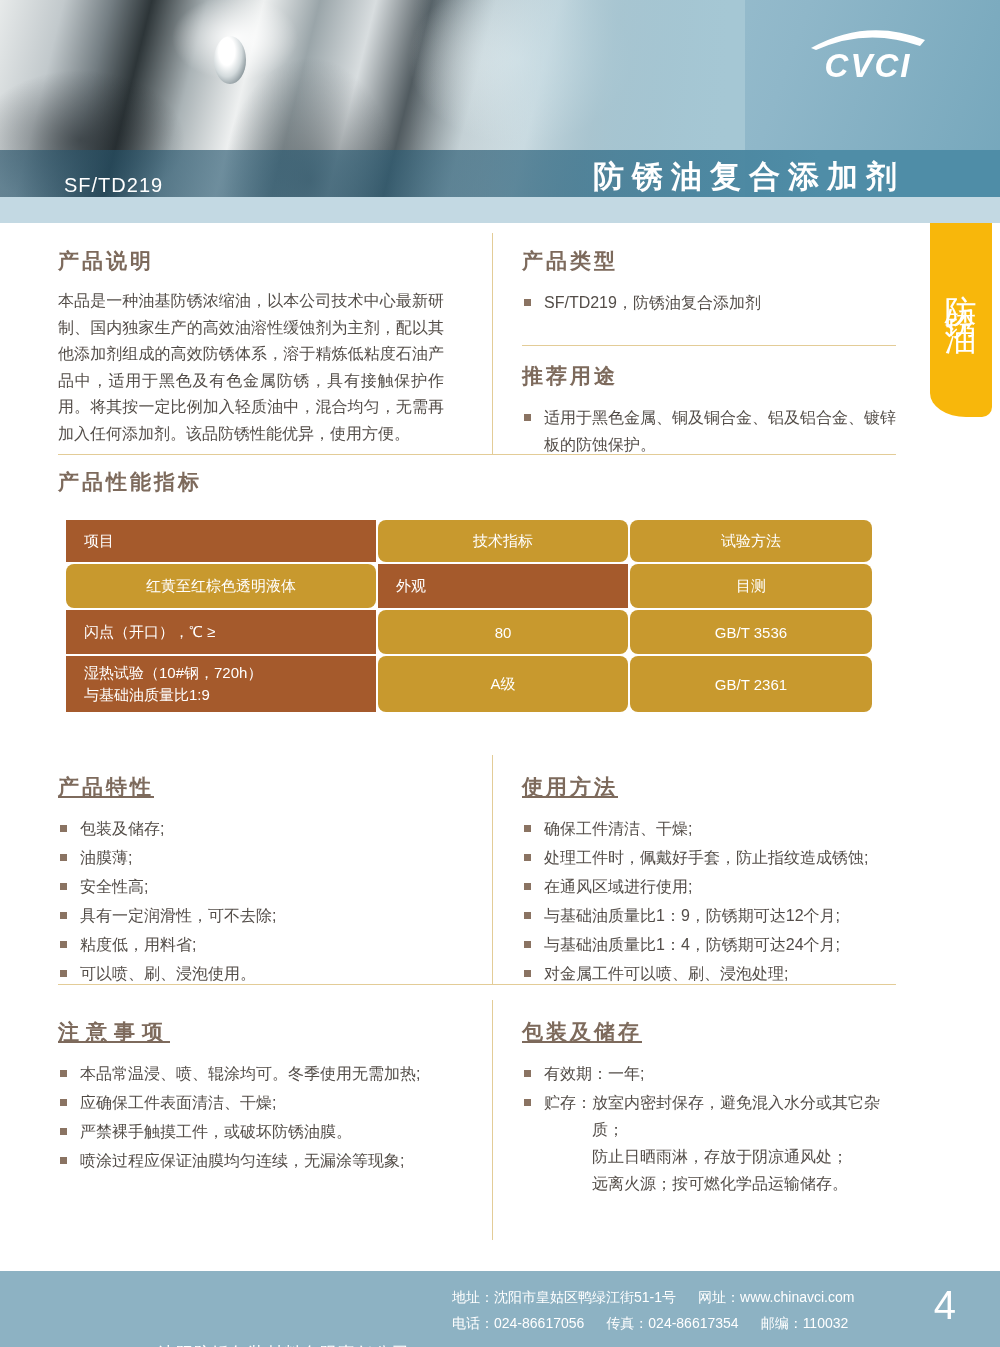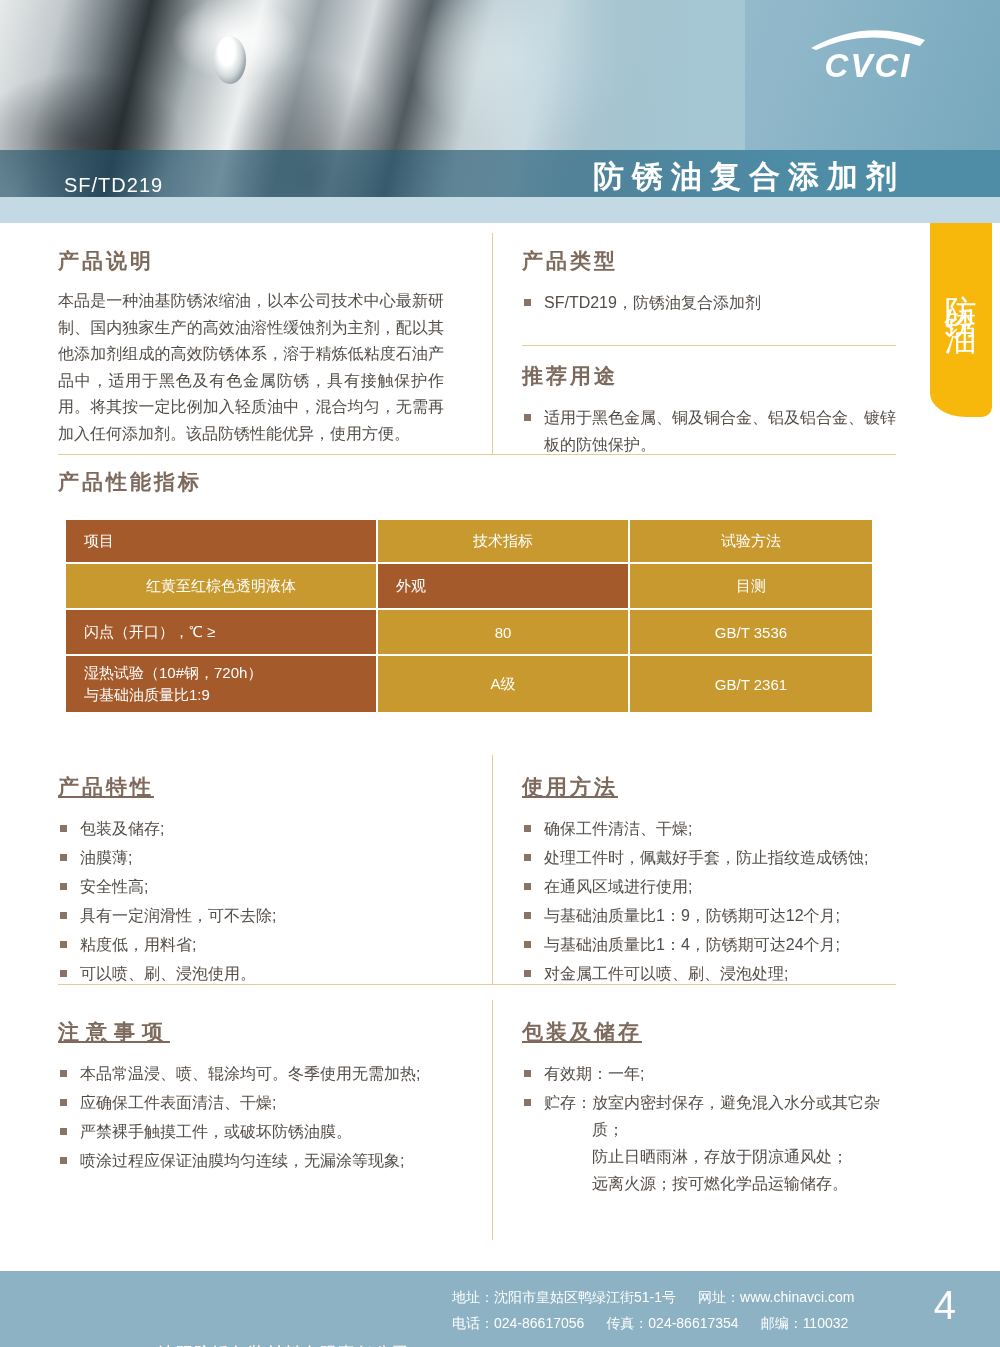--- a/index.html
+++ b/index.html
@@ -66,21 +66,21 @@
 
   .type-block { height:99px; border-bottom:1px solid #E3CC97; }
 
   
   .sec2 { top:468px; }
   .tbl { margin-top:24px; display:grid; width:804px;
     grid-template-columns:310px 250px 242px; grid-template-rows:42px 44px 44px 56px;
     gap:2px; background:#ffffff;padding-left:8px; }
   .cell { color:#ffffff; font-size:15px; display:flex; align-items:center; }
   .c-item { background:#A55A2C; padding-left:18px; }
-  .c-gold { background:#C8992E; justify-content:center; text-align:center; }
+  .c-gold { background:#C8992E; justify-content:center; text-align:center;border-radius:8px; }
   .cell .pre { line-height:22px; }
 
   
   .footer { position:absolute; left:0; top:1271px; width:1000px; height:76px; background:#8DB2C3; color:#ffffff; }
   .f-company { position:absolute; left:158px; top:29px; font-size:17px; letter-spacing:1px;margin-top:42px; }
   .f-info { position:absolute; left:452px; top:13px; font-size:14px; line-height:26px; }
   .f-info .gap { display:inline-block; width:22px; }
   .f-page { position:absolute; right:44px; top:12px; font-size:40px; }
 </style>
 </head>

